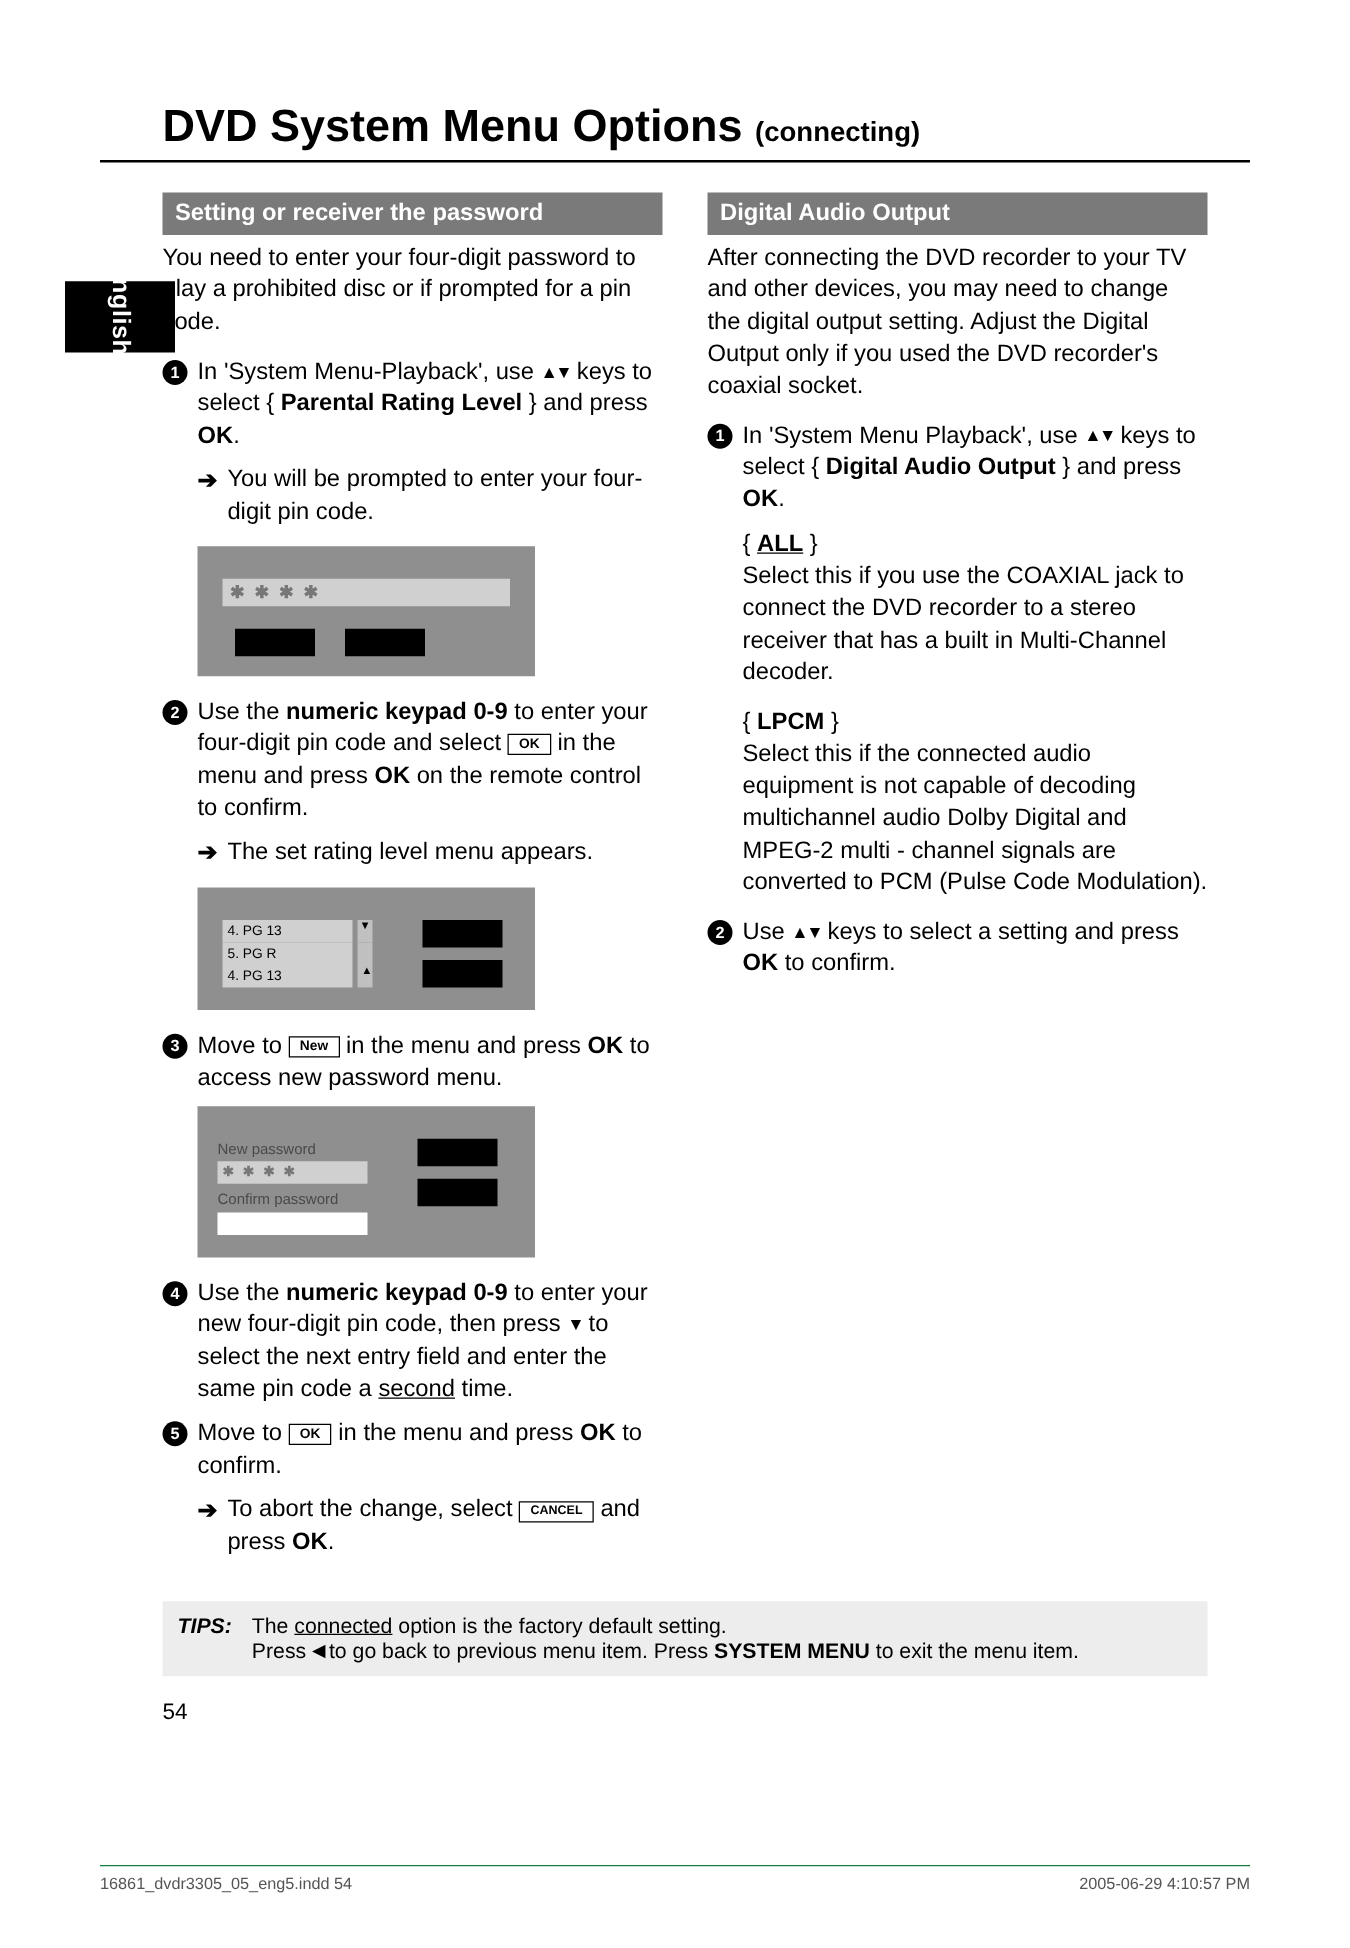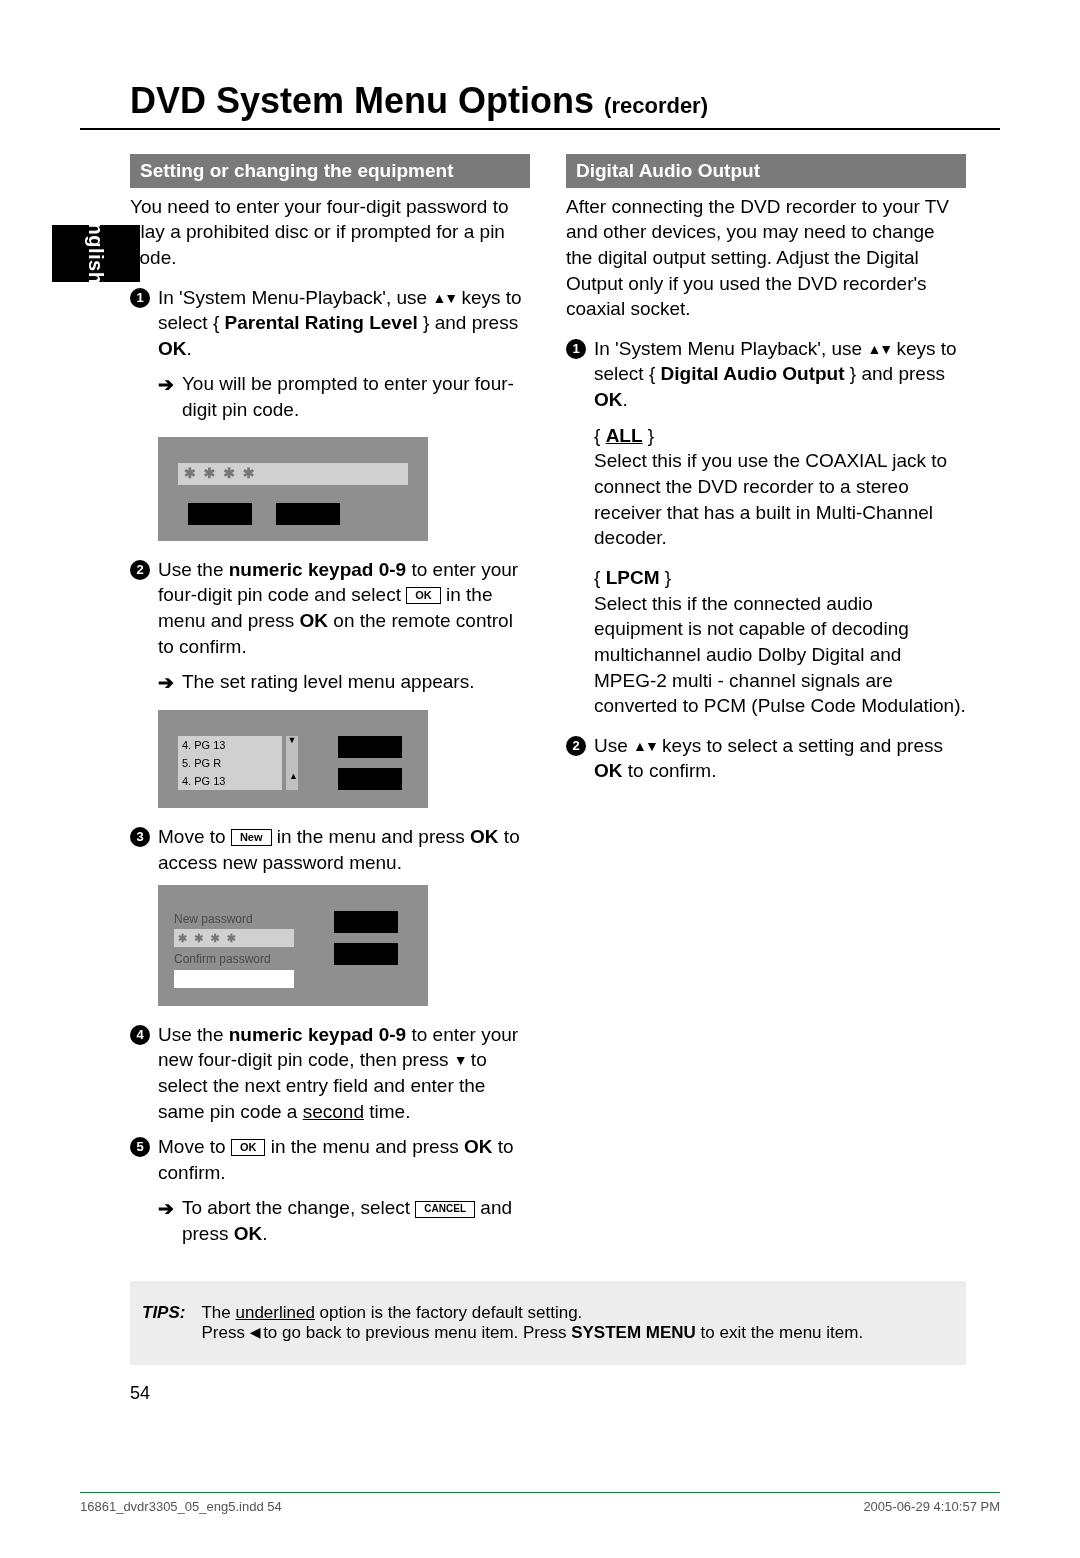--- a/index.html
+++ b/index.html
@@ -31,45 +31,45 @@
   .scr .tri { font-size: 9px; color: #000; text-align: center; line-height: 1; }
   .scr .sidebtns { display: flex; flex-direction: column; gap: 10px; margin-left: 20px; }
   .scr .listflex { display: flex; gap: 20px; align-items: flex-start; }
   .scr .listcol { width: 120px; }
   .scr .whiteband { background: #fff; height: 18px; margin-top: 2px; }
   .inline-btn { border: 1.5px solid #000; font-size: 11px; font-weight: bold; padding: 0 8px; display: inline-flex; align-items: center; height: 17px; vertical-align: 2px; }
   .tri-icons { font-size: 14px; vertical-align: 1px; letter-spacing: -2px; }
   .opt { margin-bottom: 14px; }
   .opt .name { font-weight: bold; }
   .opt .ul { text-decoration: underline; }
-  .tips { background: #ededed; margin: 20px 16px 0 50px; padding: 22px 12px; font-size: 17px; display: flex; gap: 16px; width: 836px; }
+  .tips { background: #ededed; margin: 20px 16px 0 50px; padding: 10px 12px; font-size: 17px; display: flex; gap: 16px; width: 836px; }
   .tips .tl { font-weight: bold; font-style: italic; }
   .tips .ul { text-decoration: underline; }
   .pagenum { margin-left: 50px; margin-top: 18px; font-size: 18px; }
   .footer { position: absolute; bottom: 44px; left: 80px; right: 80px; display: flex; justify-content: space-between; font-size: 13px; color: #555; border-top: 1px solid #15803d; padding-top: 6px; }
   b { font-weight: bold; }
 </style>
 </head>
 <body>
 
 <div class="page">
   <div class="lang-tab">
     <span>English</span>
   </div>
 
   <h1>
     <span>DVD System Menu Options</span>
-    <span class="cont">(recorder)</span>
+    <span class="cont">(connecting)</span>
   </h1>
   <div class="hr"></div>
 
   <div class="cols">
 
     <div class="col">
-      <div class="section-bar">Setting or changing the equipment</div>
+      <div class="section-bar">Setting or receiver the password</div>
       <div class="para">You need to enter your four-digit password to play a prohibited disc or if prompted for a pin code.</div>
 
       <div class="step">
         <span class="num-circle">1</span>
         <div>
           <span>In 'System Menu-Playback', use </span><span class="tri-icons">▲▼</span><span> keys to select { </span><b>Parental Rating Level</b><span> } and press </span><b>OK</b>.
         </div>
       </div>
       <div class="arrow-line">
         <span class="arrow">➔</span>
@@ -194,21 +194,21 @@
         <div>
           <span>Use </span><span class="tri-icons">▲▼</span><span> keys to select a setting and press </span><b>OK</b><span> to confirm.</span>
         </div>
       </div>
     </div>
   </div>
 
   <div class="tips">
     <div class="tl">TIPS:</div>
     <div>
-      <div><span>The </span><span class="ul">underlined</span><span> option is the factory default setting.</span></div>
+      <div><span>The </span><span class="ul">connected</span><span> option is the factory default setting.</span></div>
       <div><span>Press </span><span class="tri-icons">◀</span><span> to go back to previous menu item. Press </span><b>SYSTEM MENU</b><span> to exit the menu item.</span></div>
     </div>
   </div>
 
   <div class="pagenum">54</div>
 
   <div class="footer">
     <span>16861_dvdr3305_05_eng5.indd   54</span>
     <span>2005-06-29   4:10:57 PM</span>
   </div>

